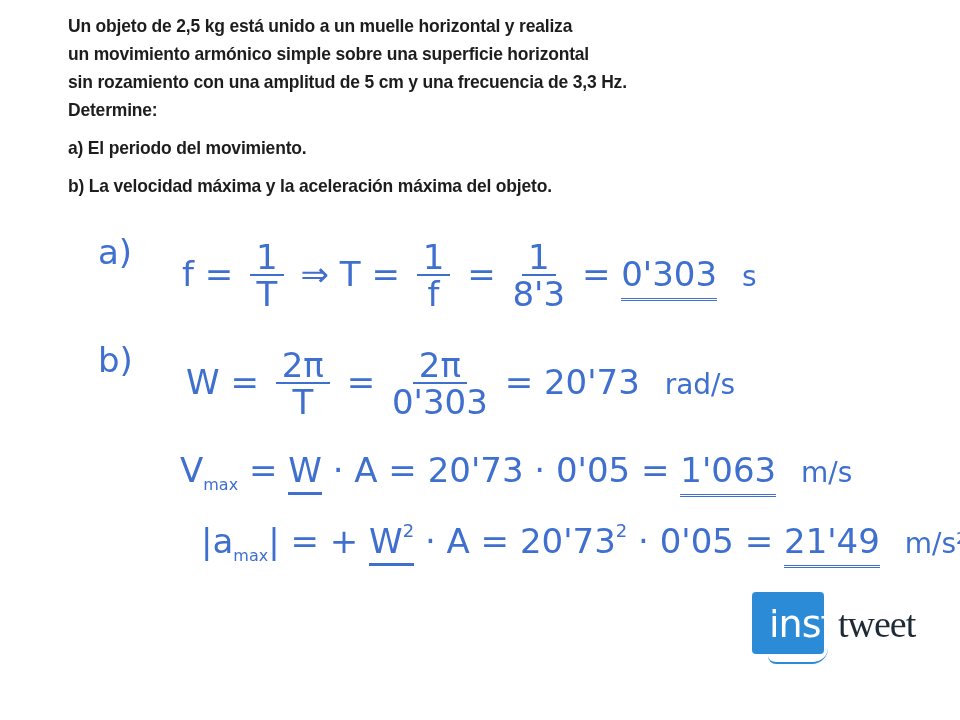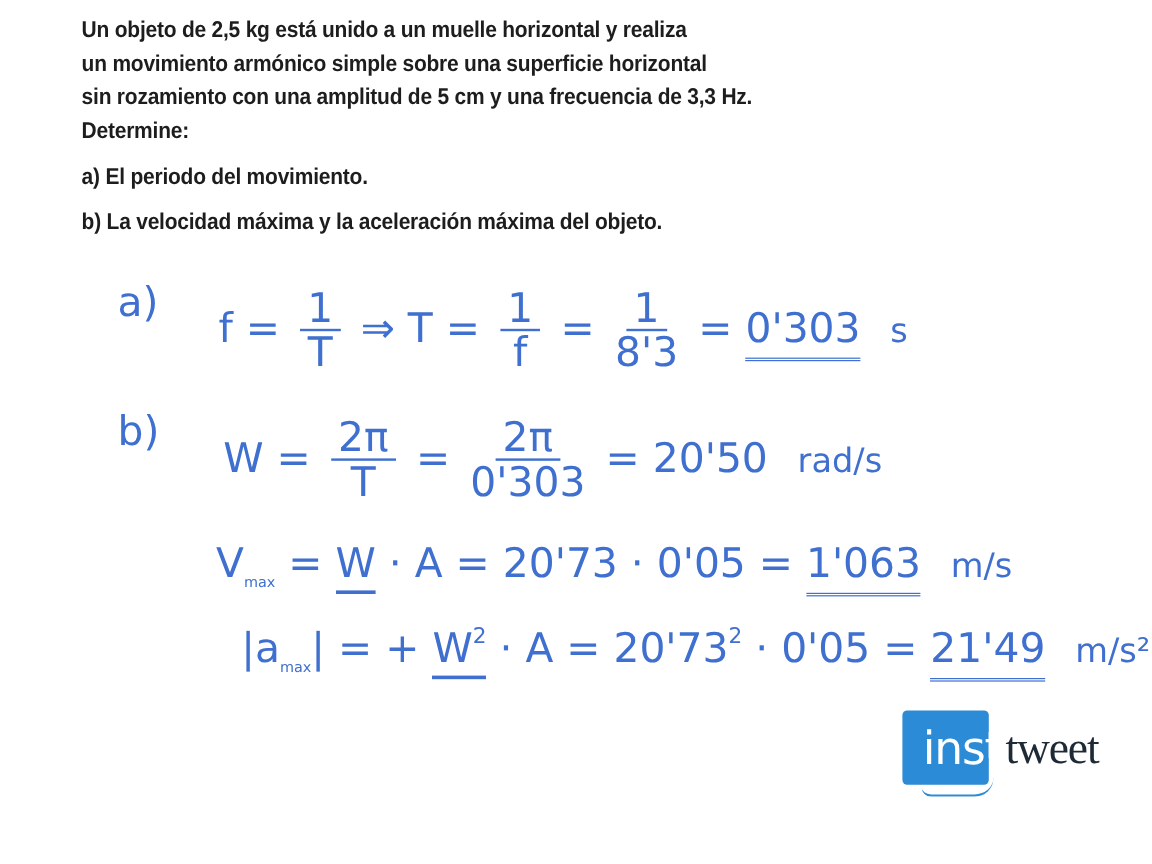--- a/index.html
+++ b/index.html
@@ -18,21 +18,21 @@
     .problem .item + .item { margin-top: 10px; }
     .hand {
       position: absolute; color: #3f6fcf; font-family: "DejaVu Sans", sans-serif;
       font-size: 34px; white-space: nowrap; font-weight: normal;
     }
     .frac { display: inline-flex; flex-direction: column; align-items: center; vertical-align: middle; margin: 0 6px; }
     .frac .num { border-bottom: 2.5px solid #3f6fcf; padding: 0 6px; line-height: 34px; }
     .frac .den { line-height: 36px; }
     .ul1 { border-bottom: 3px solid #3f6fcf; padding-bottom: 2px; }
     .ul2 { border-bottom: 3px double #3f6fcf; padding-bottom: 4px; }
-    .sub { font-size: 12px; vertical-align: -8px; }
+    .sub { font-size: 16px; vertical-align: -8px; }
     .sup { font-size: 18px; vertical-align: 16px; }
     .unit { font-size: 28px; margin-left: 14px; }
     .logo {
       position: absolute; left: 750px; top: 588px; width: 200px; height: 80px;
     }
     .logo .bubble {
       position: absolute; left: 2px; top: 4px; width: 72px; height: 62px; background: #2c8bd6;
       border-radius: 4px;
     }
     .logo .bubble-tail {
@@ -88,21 +88,21 @@
   <span class="frac">
     <span class="num">2π</span>
     <span class="den">T</span>
   </span>
   <span>=</span>
   <span class="frac">
     <span class="num">2π</span>
     <span class="den">0'303</span>
   </span>
   <span>=</span>
-  <span>20'50</span>
+  <span>20'73</span>
   <span class="unit">rad/s</span>
 </div>
 
 <div class="hand" style="left:180px; top:450px;">
   <span>V</span><span class="sub">max</span>
   <span>=</span>
   <span class="ul1">W</span>
   <span>· A  =  20'73 · 0'05 =</span>
   <span class="ul2">1'063</span>
   <span class="unit">m/s</span>

